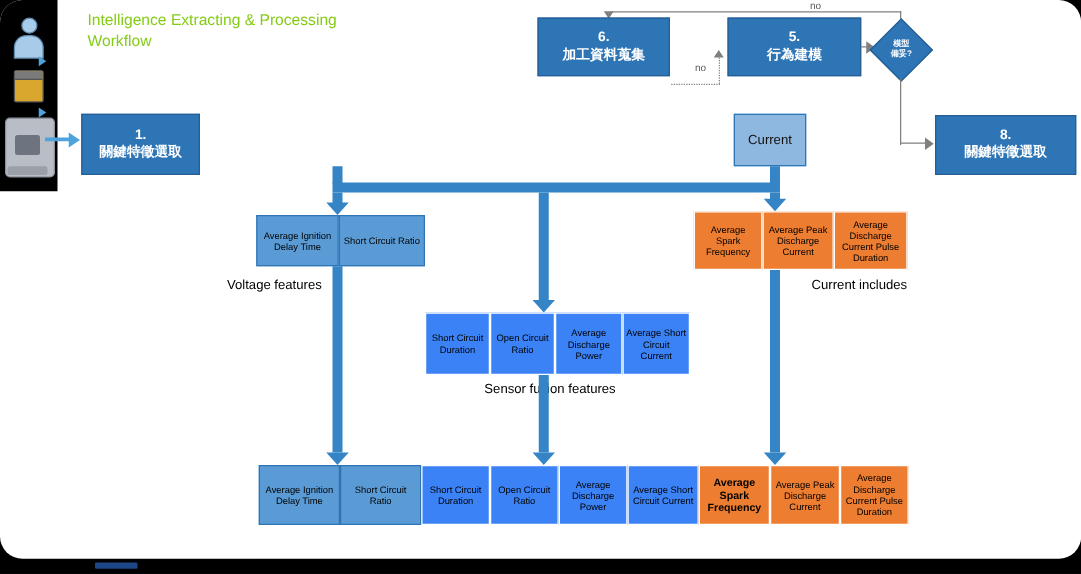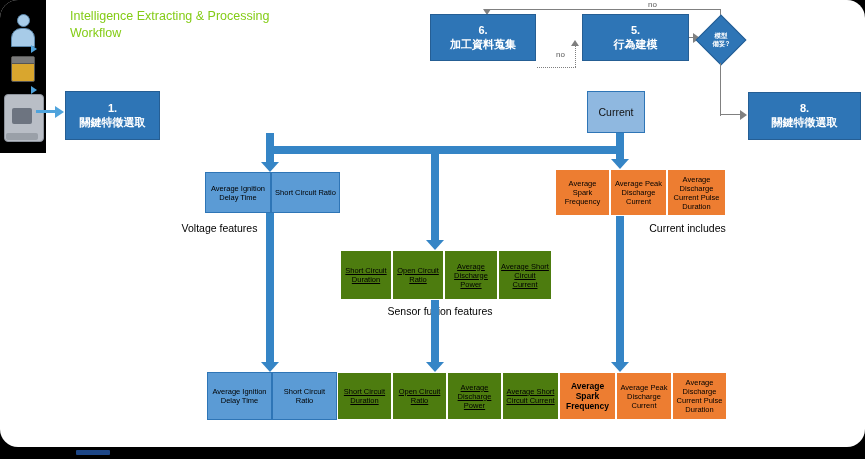--- a/index.html
+++ b/index.html
@@ -19,21 +19,21 @@
           font-size:10.5px;text-align:center;}
   
   .diamond{background:#2E75B6;transform:rotate(45deg);border:1px solid #255e94;}
   .diamond-text{color:#fff;font-size:6.5px;font-weight:bold;text-align:center;line-height:1.2;
                 transform:rotate(-45deg);position:absolute;left:0;top:0;width:100%;height:100%;
                 display:flex;flex-direction:column;align-items:center;justify-content:center;}
   
   .cell{display:flex;align-items:center;justify-content:center;text-align:center;color:#000;
         font-size:7.5px;line-height:1.2;padding:1px 2px;border:1px solid #fff;}
   .cell.blue{background:#5B9BD5;border-color:#2E75B6;}
-  .cell.yellow{background:#4d7c0f;text-decoration:underline;}
+  .cell.yellow{background:#3b82f6;}
   .cell.orange{background:#ED7D31;}
   .cell.bold{font-weight:bold;font-size:8.5px;}
   .seclabel{color:#000;font-size:10.5px;text-align:center;}
   
   .bline{background:#3585C6;}
   .tri{width:0;height:0;}
   .tri-down-big{border-left:9px solid transparent;border-right:9px solid transparent;border-top:10px solid #3585C6;}
   
   .gline-h{border-top:1.5px solid #808080;}
   .gline-v{border-left:1.5px solid #808080;}

